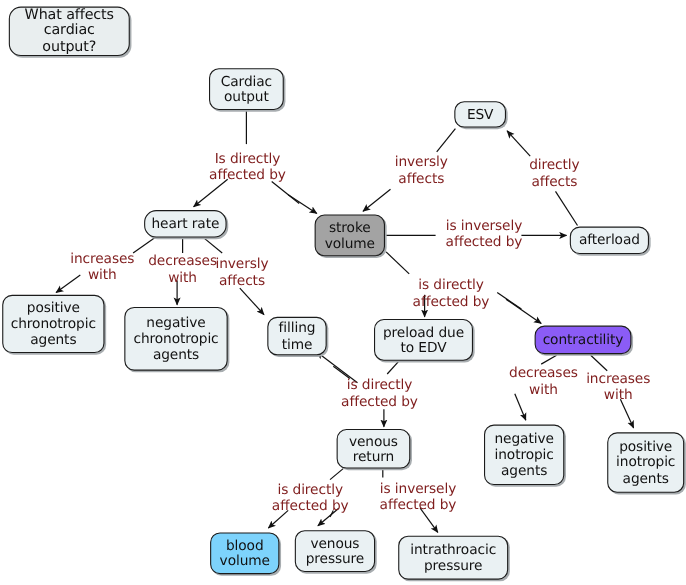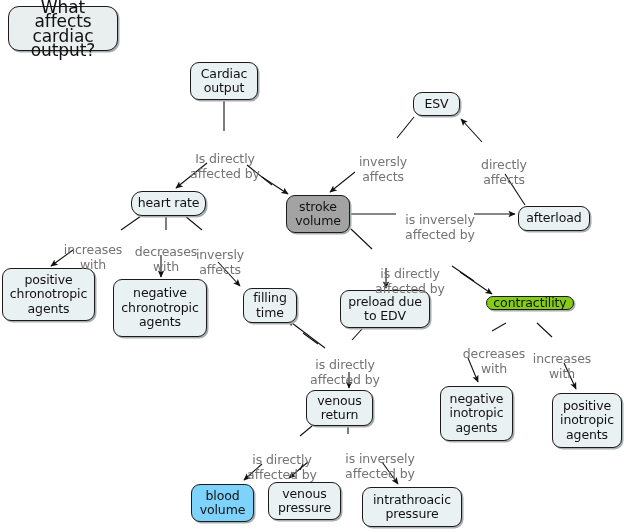--- a/index.html
+++ b/index.html
@@ -37,35 +37,34 @@
     color: #111111;
     font-size: 12.5px;
     line-height: 14.5px;
     letter-spacing: -0.1px;
     box-shadow: 1.5px 1.5px 0 0 #a8adb0;
     padding: 2px 5px;
   }
   .node.question {
     background: #e9eeef;
     border-radius: 11px;
-    font-size: 17px;
+    font-size: 13px;
   }
   .node-text {
     display: block;
     white-space: pre-line;
   }
   .link-label {
     position: absolute;
-    color: #737373;
+    color: #7f1d1d;
     font-size: 12.5px;
     line-height: 14.5px;
     text-align: center;
     white-space: pre-line;
     letter-spacing: -0.1px;
-    margin-top: 15px;
   }
 </style>
 </head>
 <body>
 
 <div id="map-root">
 
   <svg id="map-svg" viewBox="0 0 624 532" xmlns="http://www.w3.org/2000/svg">
     <defs>
       <marker id="arrowhead" markerWidth="7" markerHeight="7" refX="6" refY="3.2" orient="auto" markerUnits="strokeWidth">
@@ -143,21 +142,21 @@
 agents</span>
       </div>
       <div class="node" style="left: 233px; top: 288px; width: 54px; height: 35px; background: rgb(234, 241, 243); border-color: rgb(27, 27, 27); box-shadow: rgb(168, 173, 176) 1.5px 1.5px 0px 0px; margin-left: 10px;">
         <span class="node-text">filling
 time</span>
       </div>
       <div class="node" style="left: 340px; top: 290px; width: 90px; height: 38px; background: rgb(234, 241, 243); border-color: rgb(27, 27, 27); box-shadow: rgb(168, 173, 176) 1.5px 1.5px 0px 0px;">
         <span class="node-text">preload due
 to EDV</span>
       </div>
-      <div class="node" style="left: 486px; top: 296px; width: 88px; height: 14px; background: #84cc16; border-color: rgb(27, 27, 27); box-shadow: rgb(168, 173, 176) 1.5px 1.5px 0px 0px;">
+      <div class="node" style="left: 486px; top: 296px; width: 88px; height: 26px; background: #8b5cf6; border-color: rgb(27, 27, 27); box-shadow: rgb(168, 173, 176) 1.5px 1.5px 0px 0px;">
         <span class="node-text">contractility</span>
       </div>
       <div class="node" style="left: 306px; top: 390px; width: 67px; height: 36px; background: rgb(234, 241, 243); border-color: rgb(27, 27, 27); box-shadow: rgb(168, 173, 176) 1.5px 1.5px 0px 0px;">
         <span class="node-text">venous
 return</span>
       </div>
       <div class="node" style="left: 440px; top: 386px; width: 73px; height: 55px; background: rgb(234, 241, 243); border-color: rgb(27, 27, 27); box-shadow: rgb(168, 173, 176) 1.5px 1.5px 0px 0px;">
         <span class="node-text">negative
 inotropic
 agents</span>

